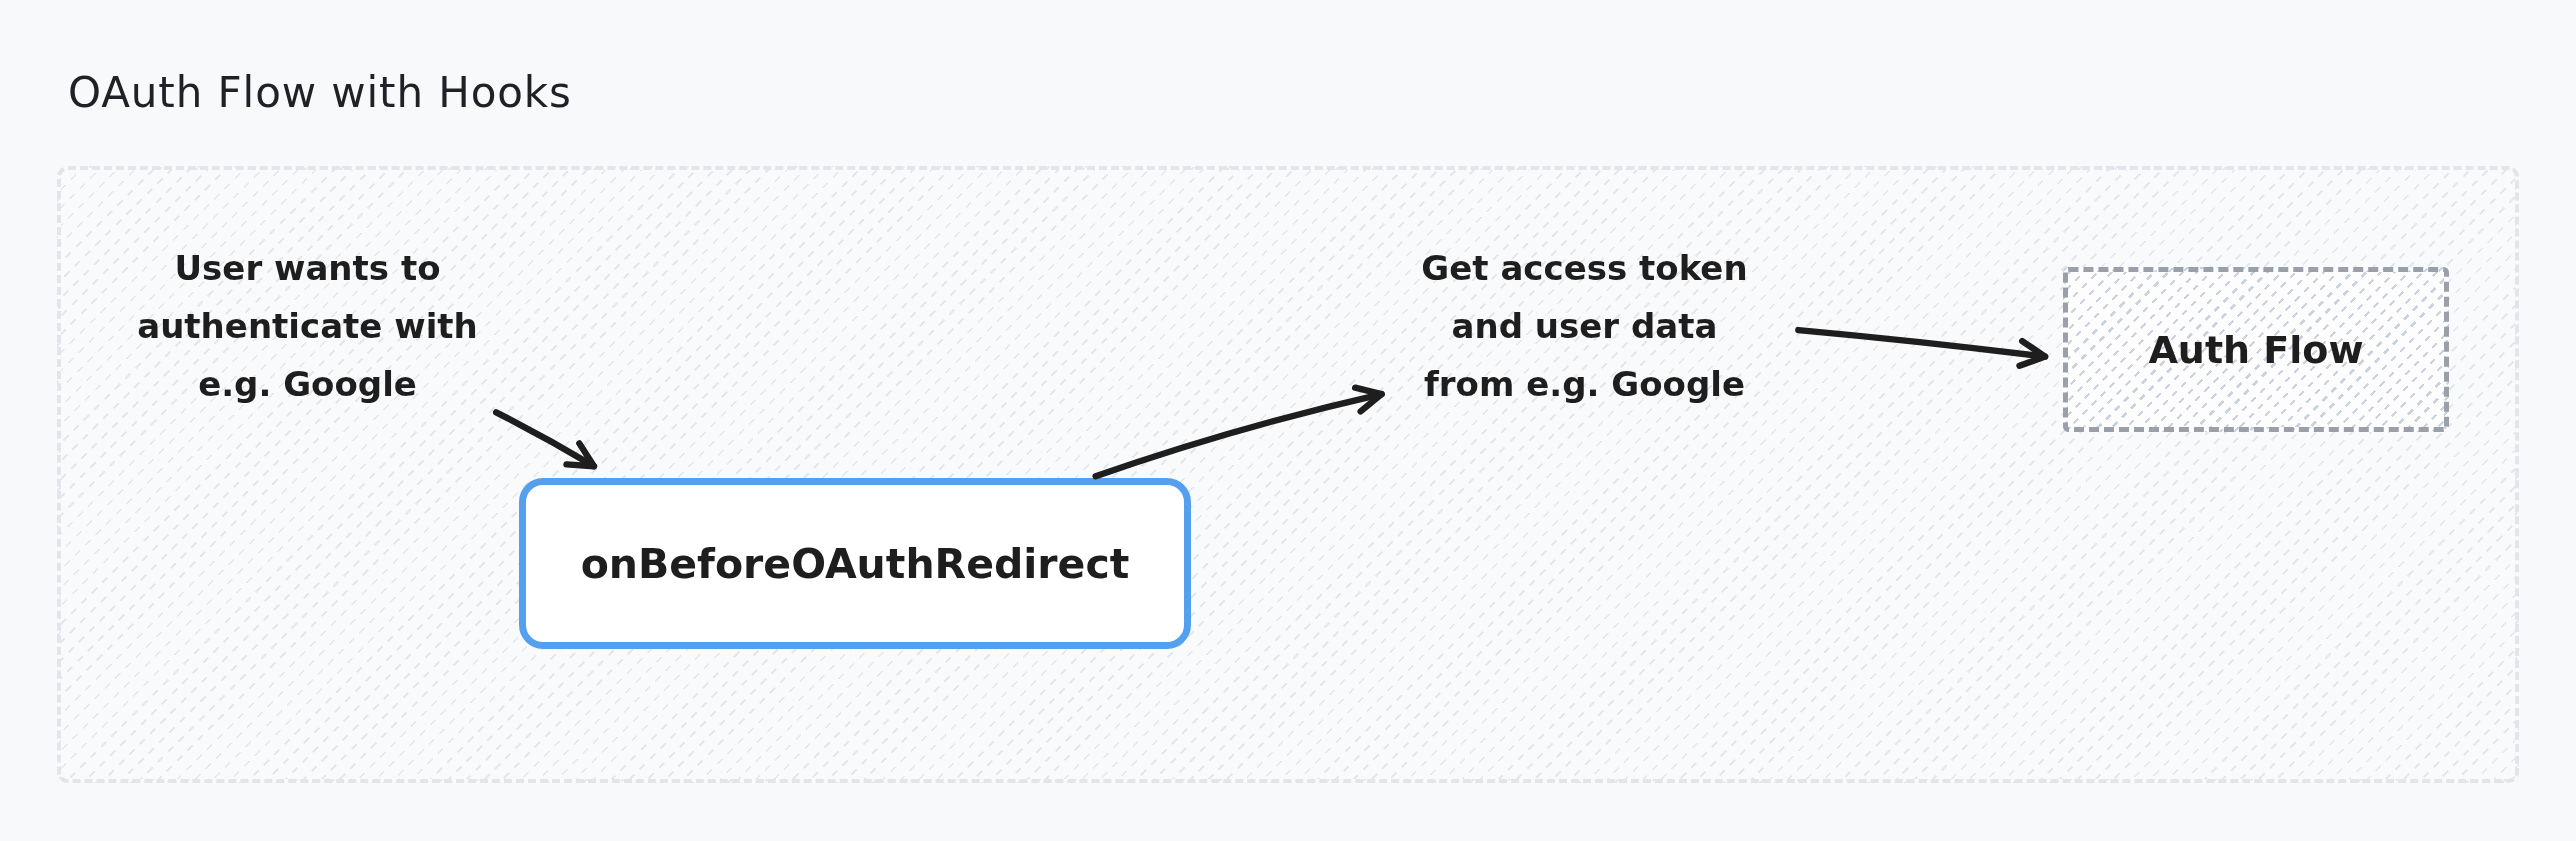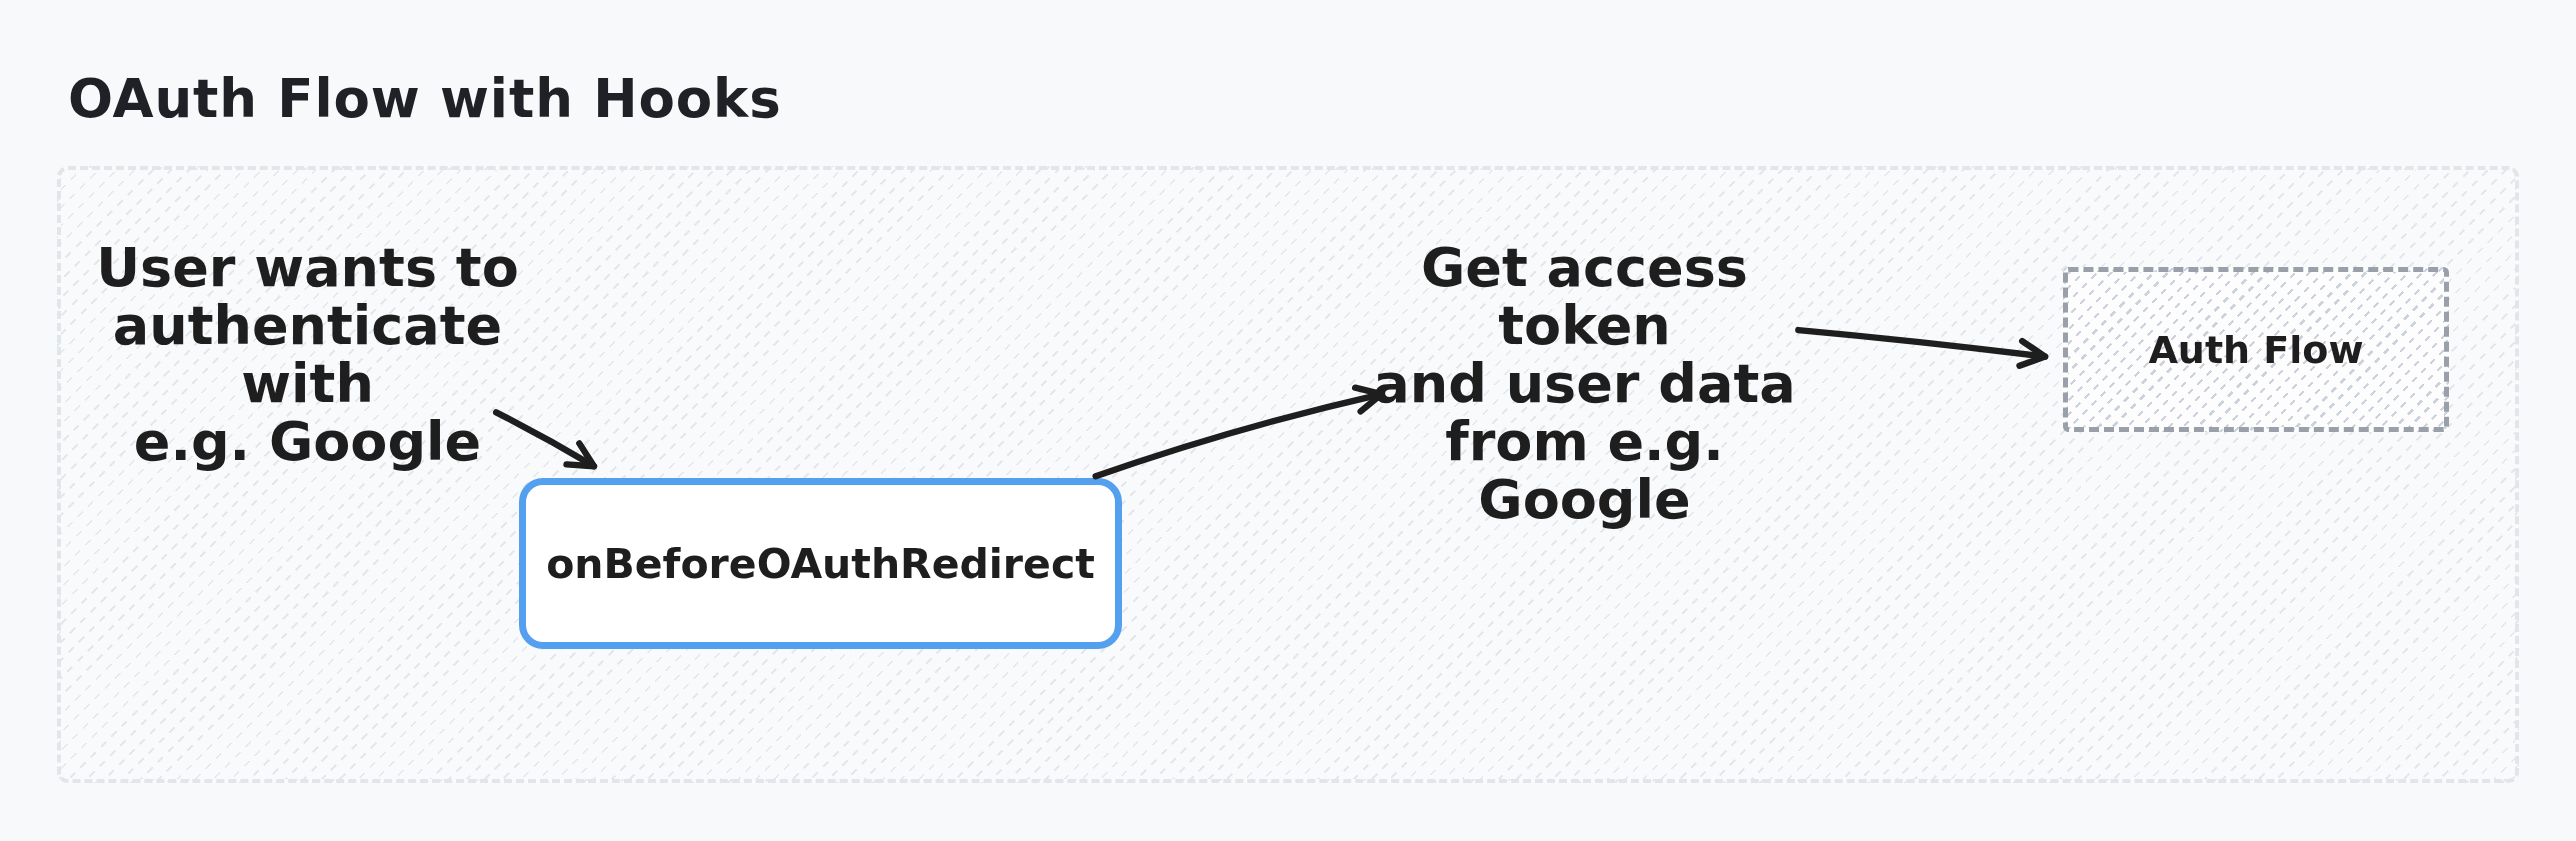--- a/index.html
+++ b/index.html
@@ -17,42 +17,42 @@
   html,body{width:2576px;height:842px;}
   body{
     position:relative;
     background:var(--canvas-bg);
     font-family:"DejaVu Sans","Liberation Sans",sans-serif;
     color:var(--ink);
     overflow:hidden;
   }
   .title{
     position:absolute;left:68px;top:68px;
-    font-size:53px;font-weight:700;letter-spacing:0.9px;
+    font-size:42px;font-weight:400;letter-spacing:0.9px;
     color:#1f2126;
   }
   .frame{
     position:absolute;left:57px;top:166px;width:2462px;height:617px;
     border:4.6px dashed var(--frame-border);
     border-radius:11px;
     background-color:var(--frame-bg);
     background-image:
       repeating-linear-gradient(45deg, var(--frame-bg) 0 7.3px, rgba(249,250,251,0) 7.3px 14.6px),
       repeating-linear-gradient(135deg, var(--hatch-line) 0 1.8px, rgba(0,0,0,0) 1.8px 12.8px);
   }
   .annotation{
     position:absolute;
-    font-size:54px;font-weight:700;line-height:58px;
+    font-size:34px;font-weight:700;line-height:58px;
     text-align:center;white-space:pre-line;
     color:var(--ink);
   }
   .annotation.user-intent{left:79px;top:239px;width:457px;}
   .annotation.token-fetch{left:1347px;top:239px;width:475px;text-align:center;}
   .node-hook{
-    position:absolute;left:519px;top:478px;width:603px;height:171px;
+    position:absolute;left:519px;top:478px;width:672px;height:171px;
     background:var(--node-bg);
     border:7.3px solid var(--accent-blue);
     border-radius:24px;
     display:flex;align-items:center;justify-content:center;
   }
   .node-hook .label{
     font-size:41px;font-weight:700;color:var(--ink);
   }
   .node-auth{
     position:absolute;left:2063px;top:267px;width:386px;height:165px;

